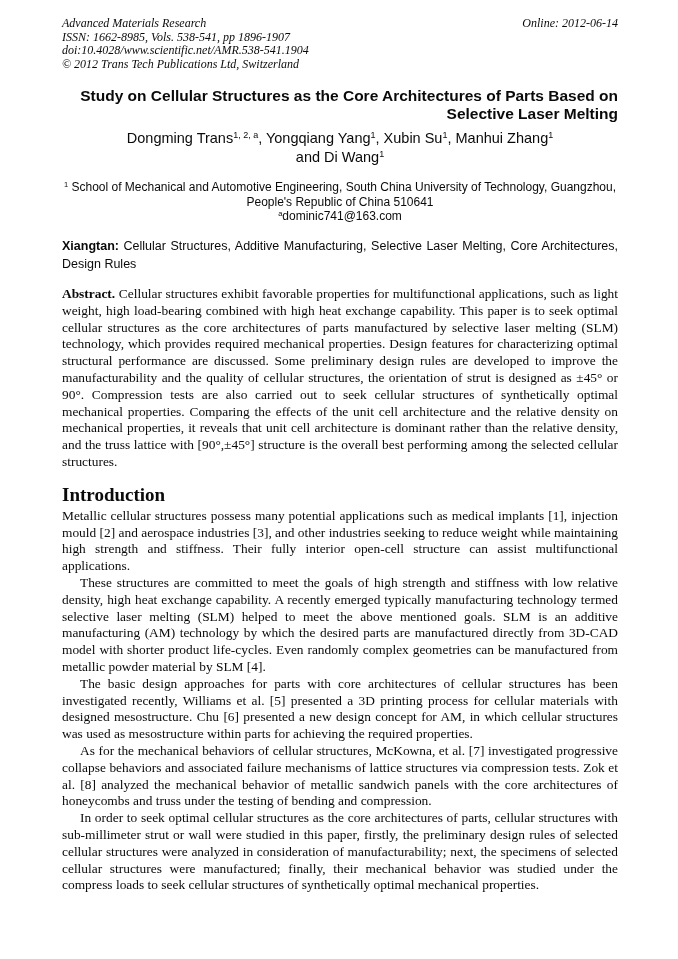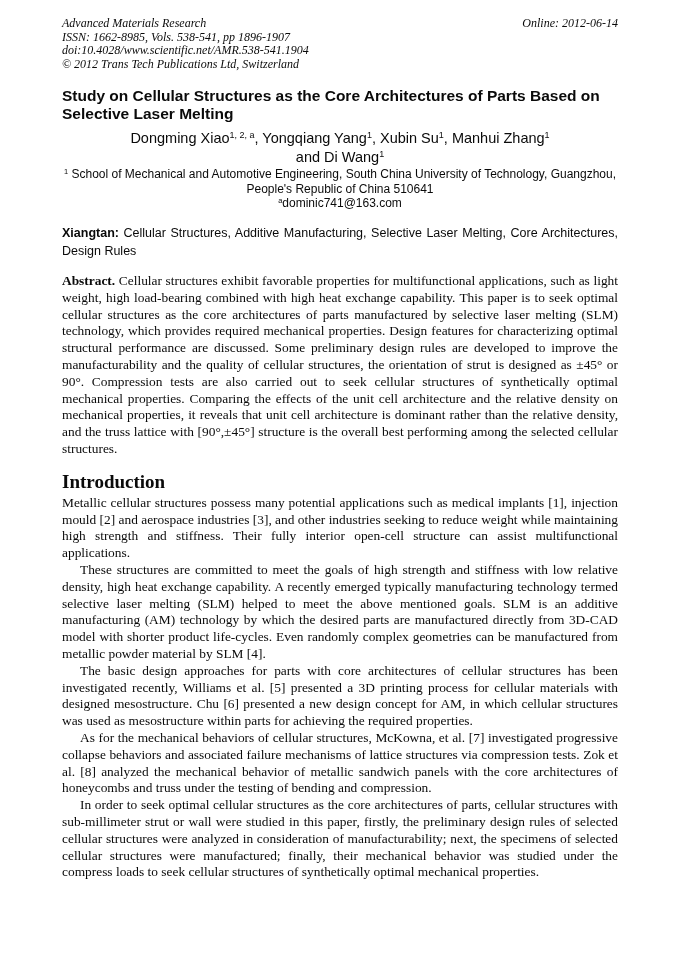--- a/index.html
+++ b/index.html
@@ -30,42 +30,42 @@
     font-size: 12px;
     line-height: 13.5px;
     font-family: "Liberation Serif", serif;
   }
   .hdr-left div { white-space: nowrap; }
   .hdr-right { text-align: right; white-space: nowrap; }
 
   
   .title {
     margin-top: 16px;
-    text-align: left;
+    text-align: right;
     font-family: "Liberation Sans", sans-serif;
     font-weight: bold;
     font-size: 15.5px;
     line-height: 17.5px;
   }
   .authors {
     margin-top: 7px;
     text-align: center;
     font-family: "Liberation Sans", sans-serif;
     font-size: 14.5px;
     line-height: 19px;
   }
   sup {
     font-size: 62%;
     line-height: 0;
     position: relative;
     vertical-align: baseline;
     top: -0.55em;
   }
   .affil {
-    margin-top: 0;
+    margin-top: 13px;
     text-align: center;
     font-family: "Liberation Sans", sans-serif;
     font-size: 12px;
     line-height: 14.5px;
   }
   .email {
     text-align: center;
     font-family: "Liberation Sans", sans-serif;
     font-size: 12px;
     line-height: 14px;
@@ -114,21 +114,21 @@
       <div>Advanced Materials Research</div>
       <div>ISSN: 1662-8985, Vols. 538-541, pp 1896-1907</div>
       <div>doi:10.4028/www.scientific.net/AMR.538-541.1904</div>
       <div>© 2012 Trans Tech Publications Ltd, Switzerland</div>
     </div>
     <div class="hdr-right">Online: 2012-06-14</div>
   </div>
 
   <div class="title"><span>Study on Cellular Structures as the Core Architectures of Parts Based on</span><br><span>Selective Laser Melting</span></div>
 
-  <div class="authors"><span>Dongming Xiao</span><sup>1, 2, a</sup><span>, Yongqiang Yang</span><sup>1</sup><span>, Xubin Su</span><sup>1</sup><span>, Manhui Zhang</span><sup>1</sup><br><span>and Di Wang</span><sup>1</sup></div>
+  <div class="authors"><span>Dongming Trans</span><sup>1, 2, a</sup><span>, Yongqiang Yang</span><sup>1</sup><span>, Xubin Su</span><sup>1</sup><span>, Manhui Zhang</span><sup>1</sup><br><span>and Di Wang</span><sup>1</sup></div>
 
   <div class="affil"><sup>1</sup> <span>School of Mechanical and Automotive Engineering, South China University of Technology, Guangzhou, People's Republic of China 510641</span></div>
 
 
   <div class="email"><sup>a</sup><span>dominic741@163.com</span></div>
 
   <div class="keywords"><span class="kw-label">Xiangtan:</span> <span>Cellular Structures, Additive Manufacturing, Selective Laser Melting, Core Architectures, Design Rules</span></div>
 
   <div class="abstract"><span class="ab-label">Abstract.</span> <span>Cellular structures exhibit favorable properties for multifunctional applications, such as light weight, high load-bearing combined with high heat exchange capability. This paper is to seek optimal cellular structures as the core architectures of parts manufactured by selective laser melting (SLM) technology, which provides required mechanical properties. Design features for characterizing optimal structural performance are discussed. Some preliminary design rules are developed to improve the manufacturability and the quality of cellular structures, the orientation of strut is designed as ±45° or 90°. Compression tests are also carried out to seek cellular structures of synthetically optimal mechanical properties. Comparing the effects of the unit cell architecture and the relative density on mechanical properties, it reveals that unit cell architecture is dominant rather than the relative density, and the truss lattice with [90°,±45°] structure is the overall best performing among the selected cellular structures.</span></div>
 

